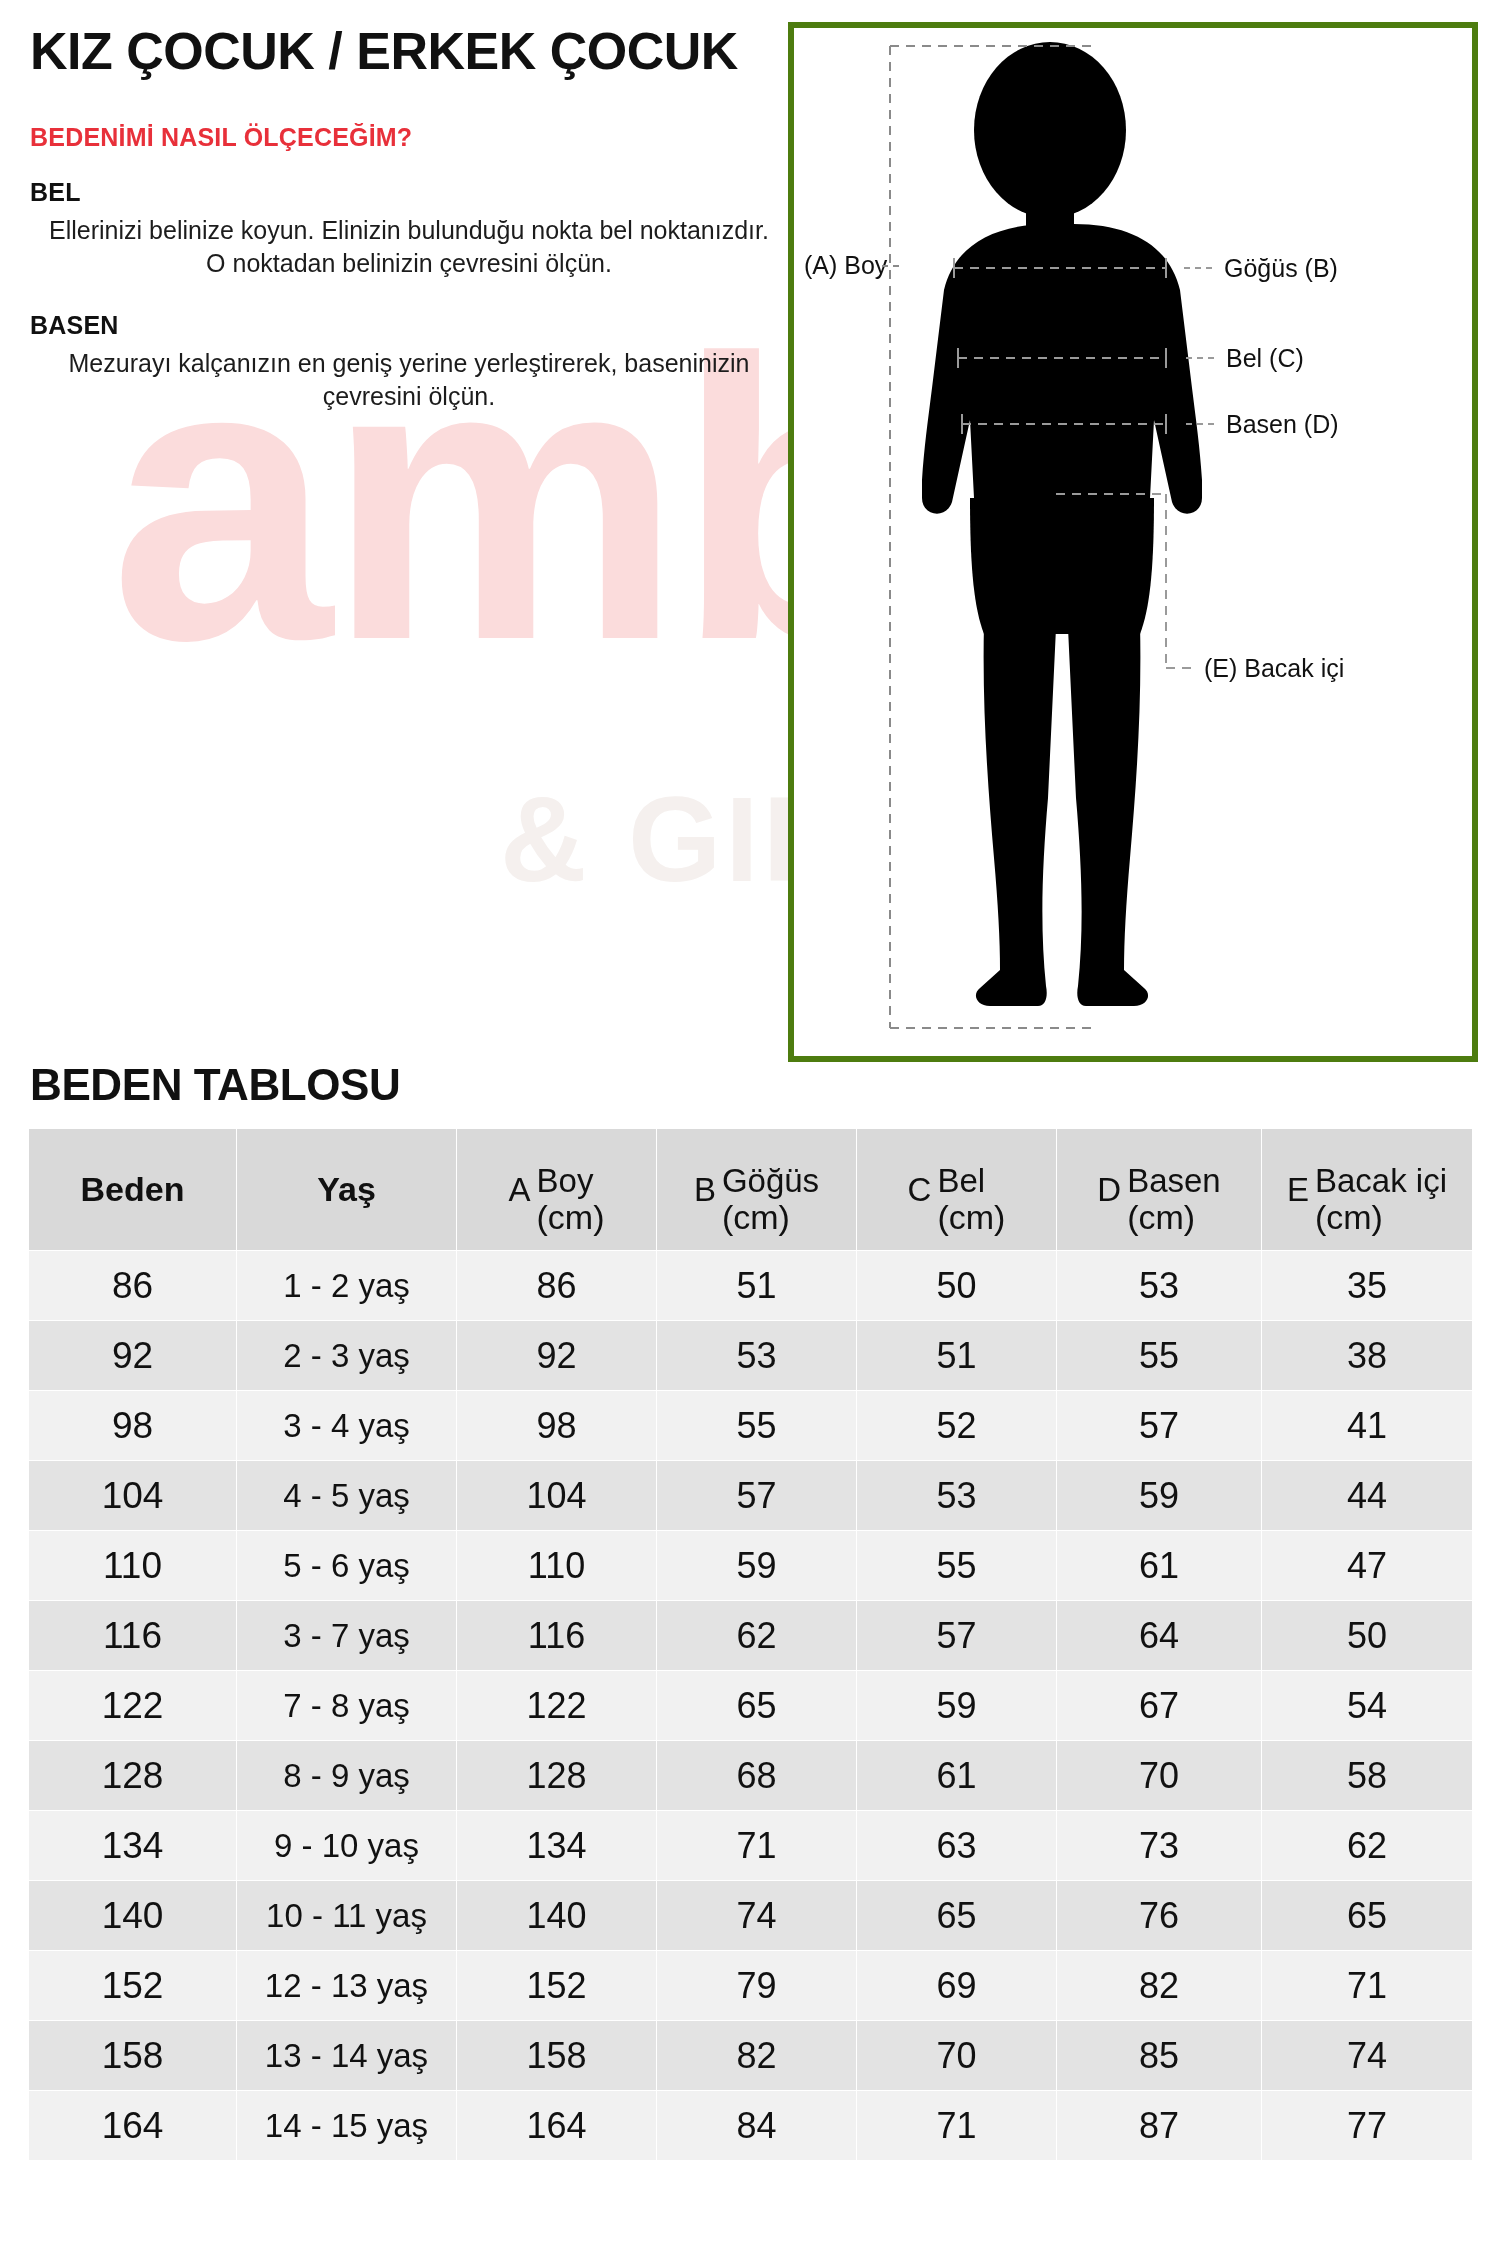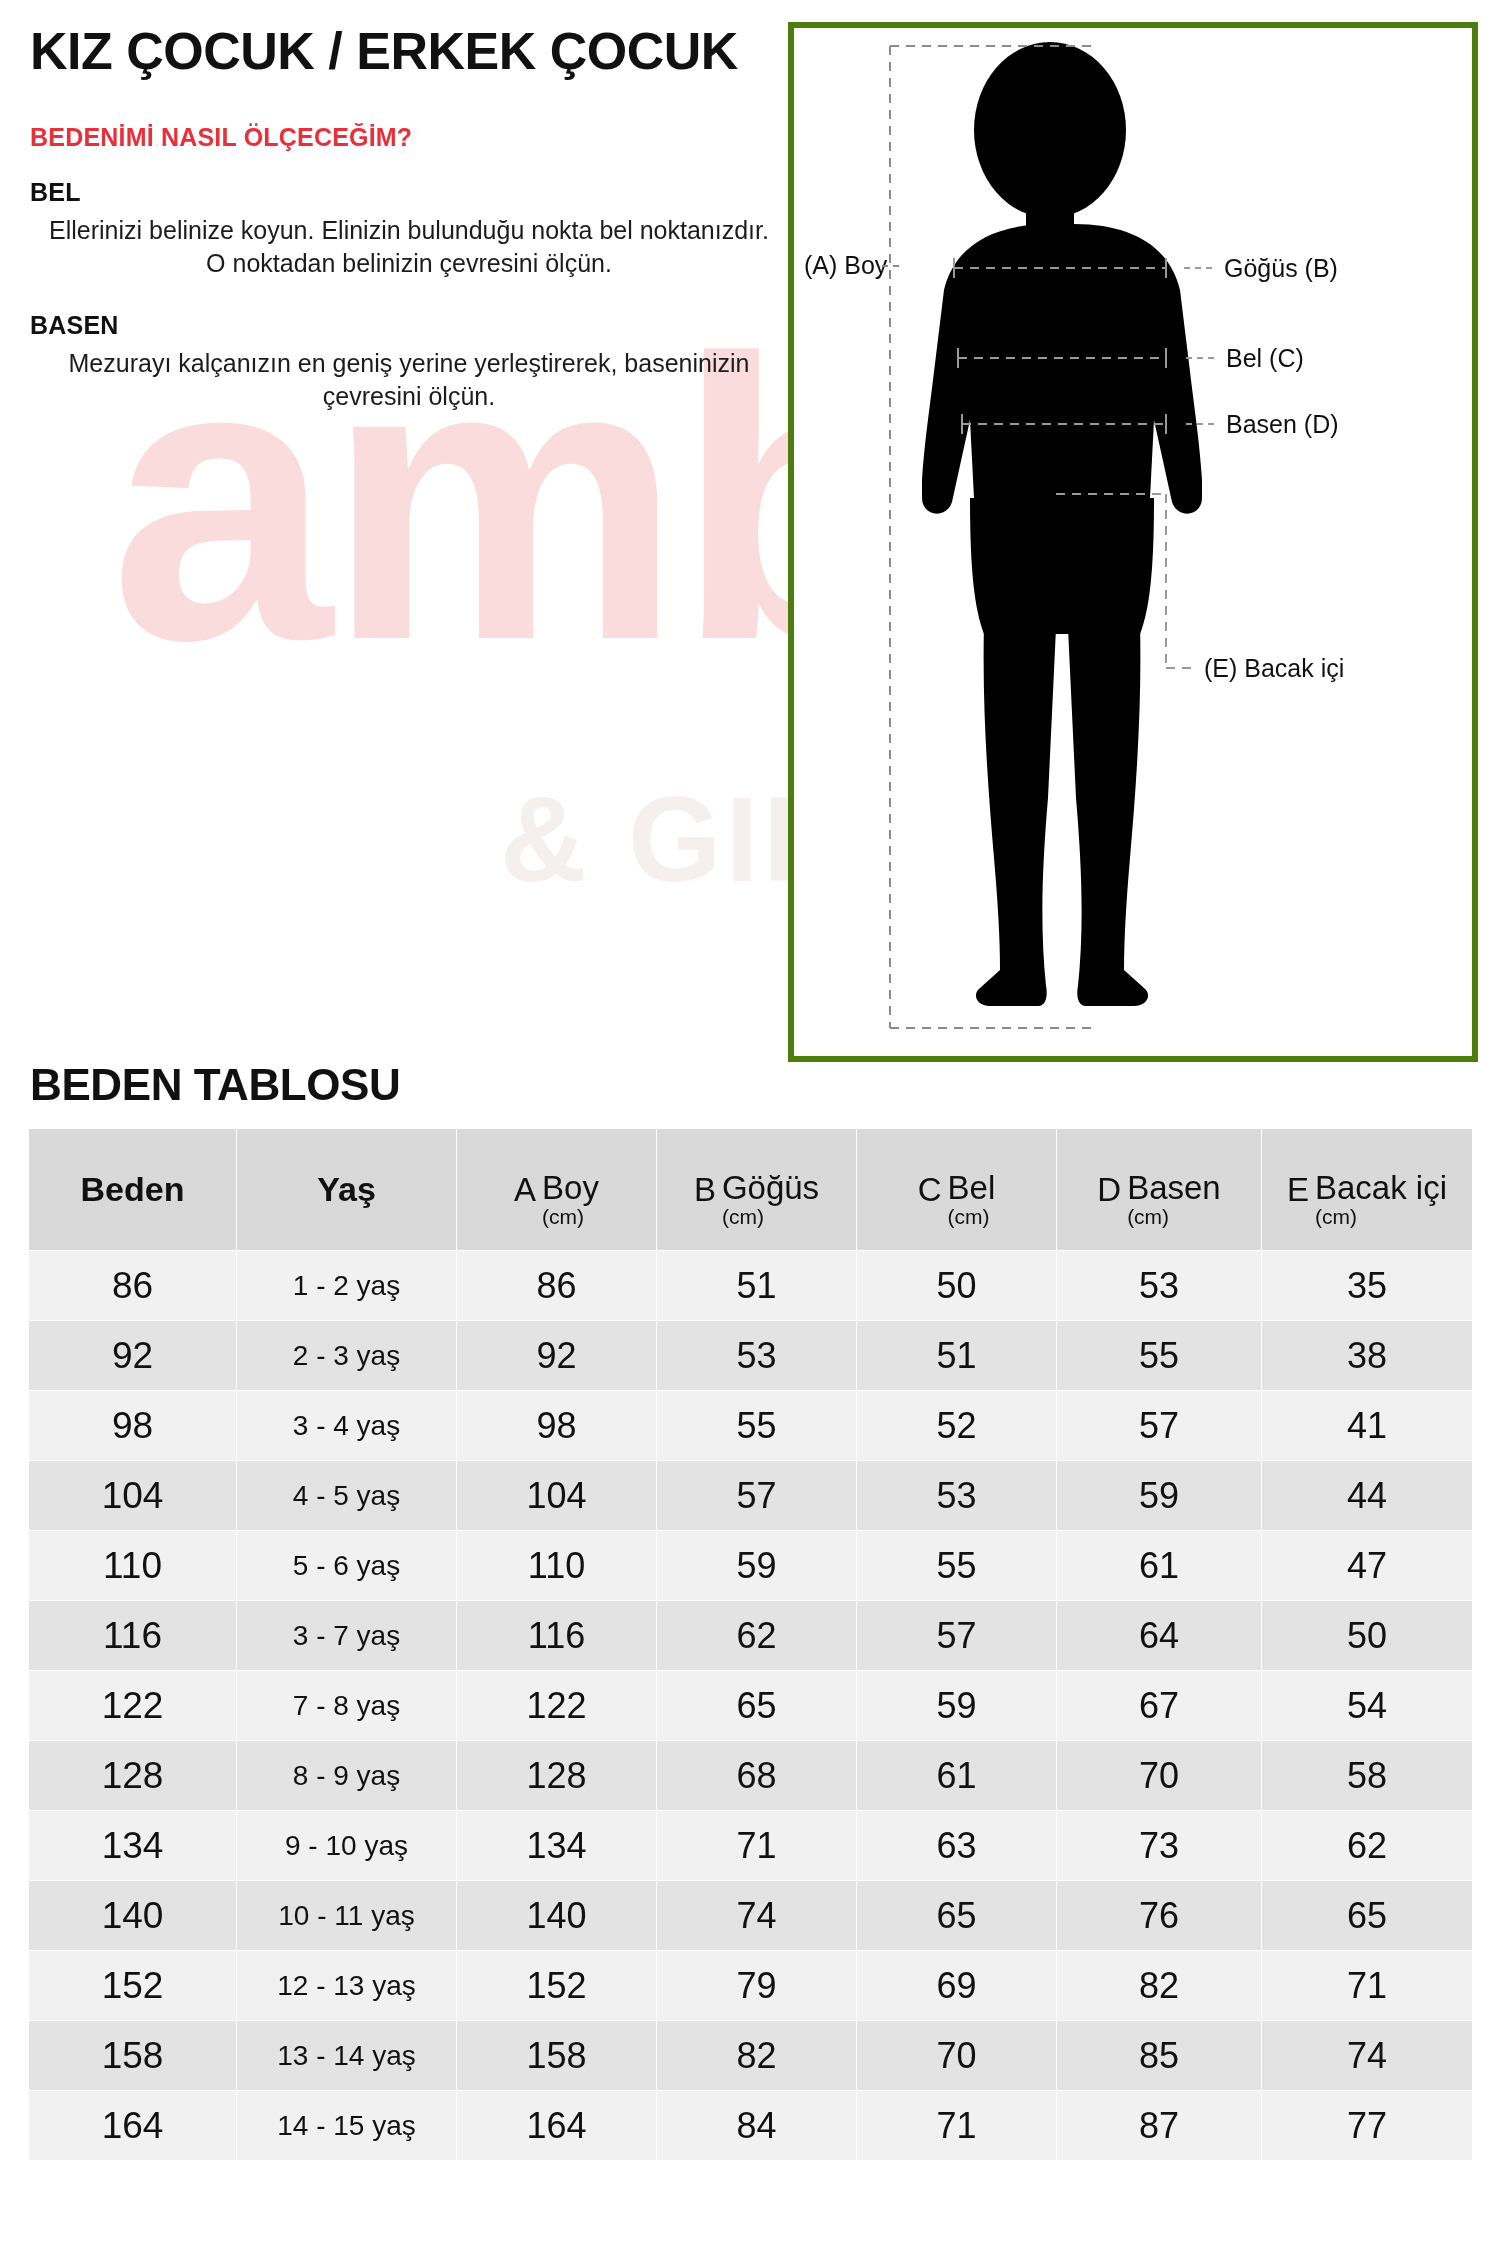--- a/index.html
+++ b/index.html
@@ -155,35 +155,35 @@
   th .hstack {
     display: inline-block;
     text-align: left;
     font-weight: 400;
     font-size: 33px;
     line-height: 1.08;
     vertical-align: middle;
     margin-top: 20px;
   }
   th .hstack b { font-weight: 400; display: block; }
-  th .hstack span { display: block; font-size: 21px; }
+  th .hstack span { display: block; font-size: 34px; }
 
   tbody td {
     height: 70px;
     text-align: center;
     font-size: 36px;
     border: 1px solid #ffffff;
     color: #111;
     font-weight: 400;
   }
   tbody tr:nth-child(odd) td { background: #f1f1f1; }
   tbody tr:nth-child(even) td { background: #e3e3e3; }
 
   tbody td.beden { font-size: 37px; }
-  tbody td.yas { font-size: 28px; }
+  tbody td.yas { font-size: 33px; }
 
   .col-beden { width: 208px; }
   .col-yas   { width: 220px; }
   .col-a     { width: 200px; }
   .col-b     { width: 200px; }
   .col-c     { width: 200px; }
   .col-d     { width: 205px; }
   .col-e     { width: 211px; }
 
   .fig-label {

